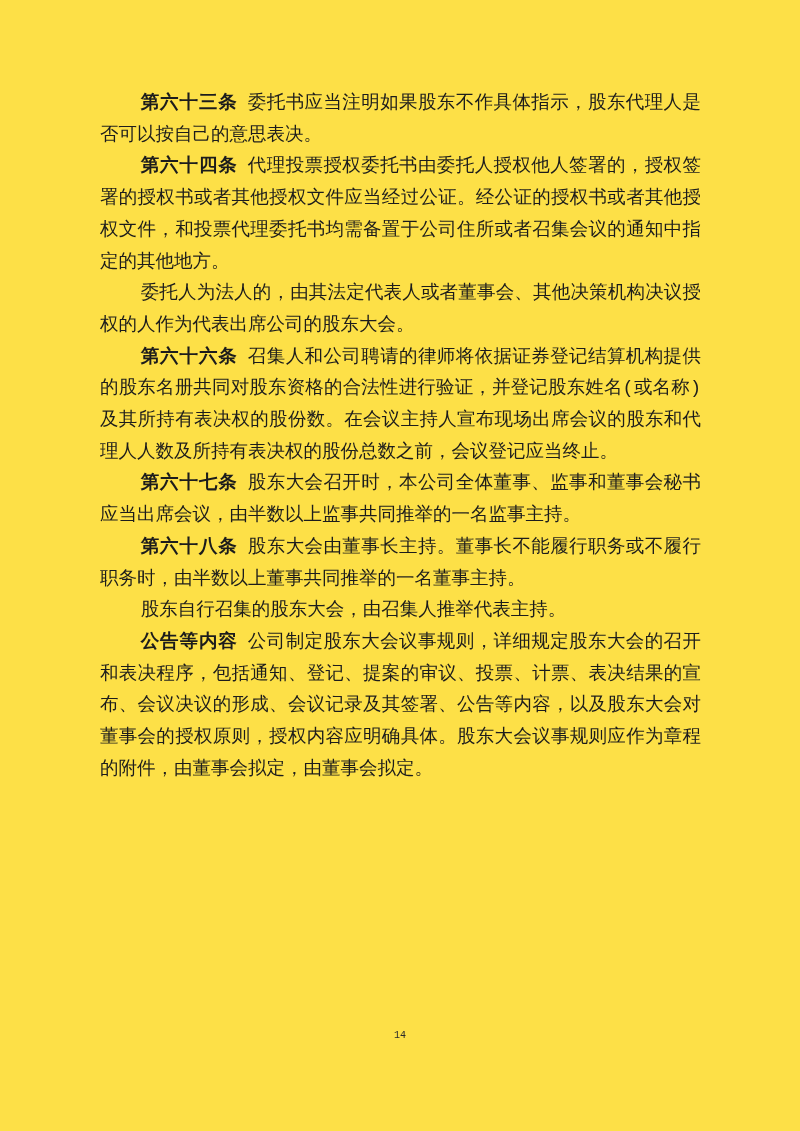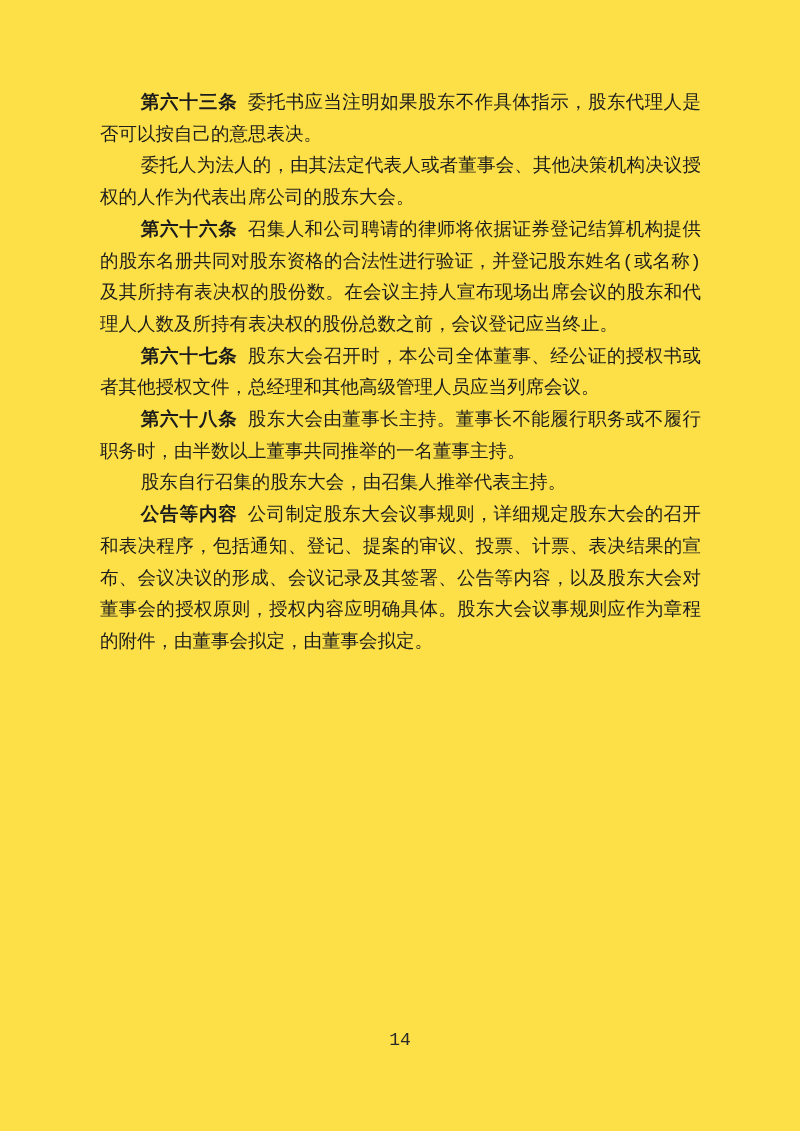--- a/index.html
+++ b/index.html
@@ -38,38 +38,39 @@
   }
   .content p .art:empty {
     display: none;
   }
   .footer {
     position: absolute;
     left: 0;
     top: 1030px;
     width: 100%;
     text-align: center;
-    font-size: 18px;
+    font-size: 10px;
     color: #2a2a2a;
   }
 </style>
 </head>
 <body>
 
 <div class="page">
   <div class="content" id="paragraphs">
   <p><span class="art">第六十三条</span><span class="txt">委托书应当注明如果股东不作具体指示，股东代理人是否可以按自己的意思表决。</span></p>
 
+  <p><span class="art">第六十四条</span><span class="txt">代理投票授权委托书由委托人授权他人签署的，授权签署的授权书或者其他授权文件应当经过公证。经公证的授权书或者其他授权文件，和投票代理委托书均需备置于公司住所或者召集会议的通知中指定的其他地方。</span></p>
 
   <p><span class="txt">委托人为法人的，由其法定代表人或者董事会、其他决策机构决议授权的人作为代表出席公司的股东大会。</span></p>
 
 
   <p><span class="art">第六十六条</span><span class="txt">召集人和公司聘请的律师将依据证券登记结算机构提供的股东名册共同对股东资格的合法性进行验证，并登记股东姓名(或名称)及其所持有表决权的股份数。在会议主持人宣布现场出席会议的股东和代理人人数及所持有表决权的股份总数之前，会议登记应当终止。</span></p>
 
-  <p><span class="art">第六十七条</span><span class="txt">股东大会召开时，本公司全体董事、经公证的授权书或者其他授权文件，总经理和其他高级管理人员应当列席会议。</span></p>
+  <p><span class="art">第六十七条</span><span class="txt">股东大会召开时，本公司全体董事、监事和董事会秘书应当出席会议，由半数以上监事共同推举的一名监事主持。</span></p>
 
   <p><span class="art">第六十八条</span><span class="txt">股东大会由董事长主持。董事长不能履行职务或不履行职务时，由半数以上董事共同推举的一名董事主持。</span></p>
 
 
   <p><span class="txt">股东自行召集的股东大会，由召集人推举代表主持。</span></p>
 
 
   <p><span class="art">公告等内容</span><span class="txt">公司制定股东大会议事规则，详细规定股东大会的召开和表决程序，包括通知、登记、提案的审议、投票、计票、表决结果的宣布、会议决议的形成、会议记录及其签署、公告等内容，以及股东大会对董事会的授权原则，授权内容应明确具体。股东大会议事规则应作为章程的附件，由董事会拟定，由董事会拟定。</span></p>
 </div>
   <div class="footer">14</div>

